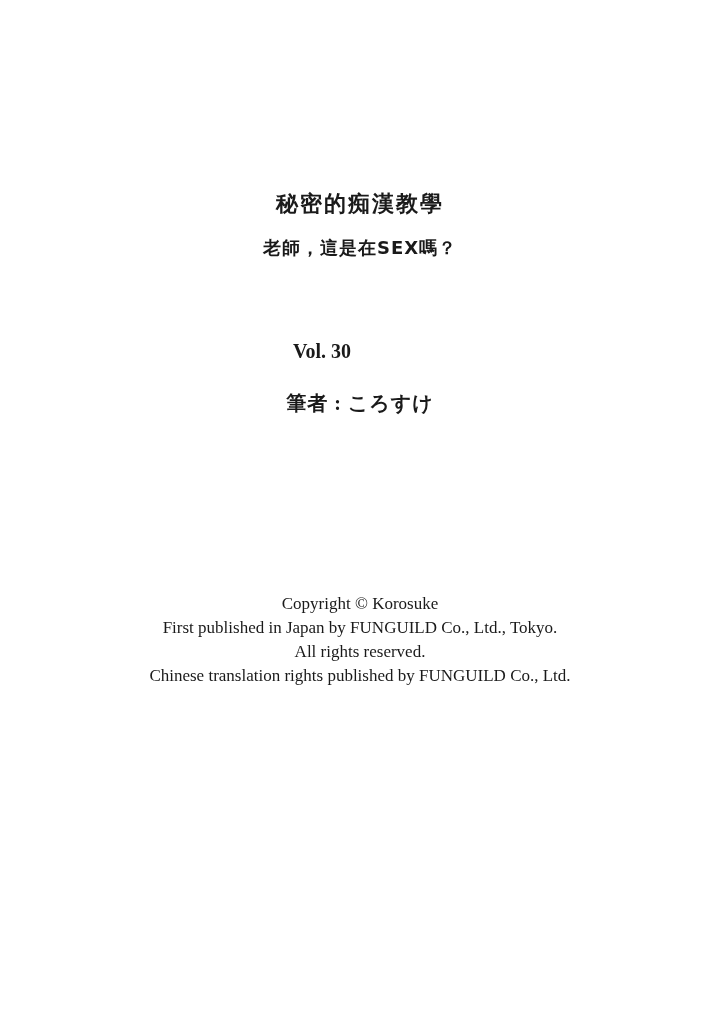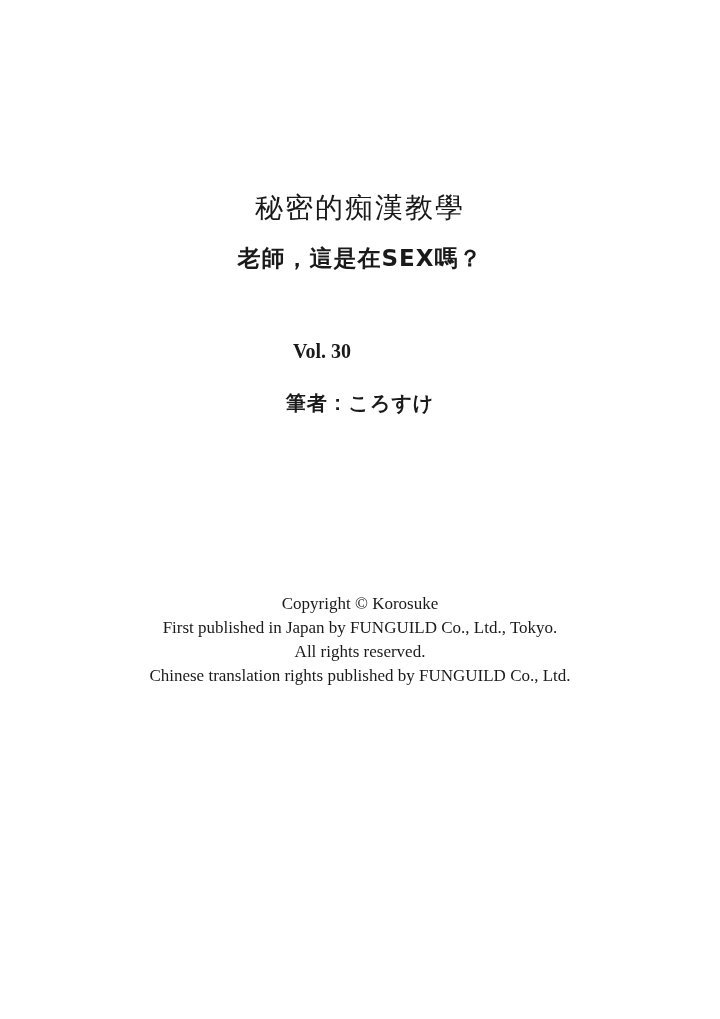--- a/index.html
+++ b/index.html
@@ -22,30 +22,30 @@
   }
   .title-block {
     position: absolute;
     top: 190px;
     left: 0;
     width: 720px;
     text-align: center;
   }
   .main-title {
     font-family: "DejaVu Sans", "Liberation Sans", sans-serif;
-    font-size: 28px;
-    font-weight: normal;
+    font-size: 22px;
+    font-weight: bold;
     letter-spacing: 2px;
     line-height: 1.25;
     color: #1a1a1a;
   }
   .sub-title {
     margin-top: 18px;
     font-family: "DejaVu Sans", "Liberation Sans", sans-serif;
-    font-size: 23px;
+    font-size: 18px;
     font-weight: bold;
     letter-spacing: 1px;
     color: #1a1a1a;
   }
   .volume-block {
     position: absolute;
     top: 340px;
     left: 0;
     width: 644px;
     text-align: center;
@@ -57,21 +57,21 @@
     color: #1a1a1a;
   }
   .author-block {
     position: absolute;
     top: 390px;
     left: 0;
     width: 720px;
     text-align: center;
   }
   .author {
-    font-family: Liberation Sans, sans-serif;
+    font-family: Liberation Serif, serif;
     font-size: 20px;
     font-weight: bold;
     letter-spacing: 1px;
     color: #1a1a1a;
   }
   .copyright-block {
     position: absolute;
     top: 592px;
     left: 0;
     width: 720px;

